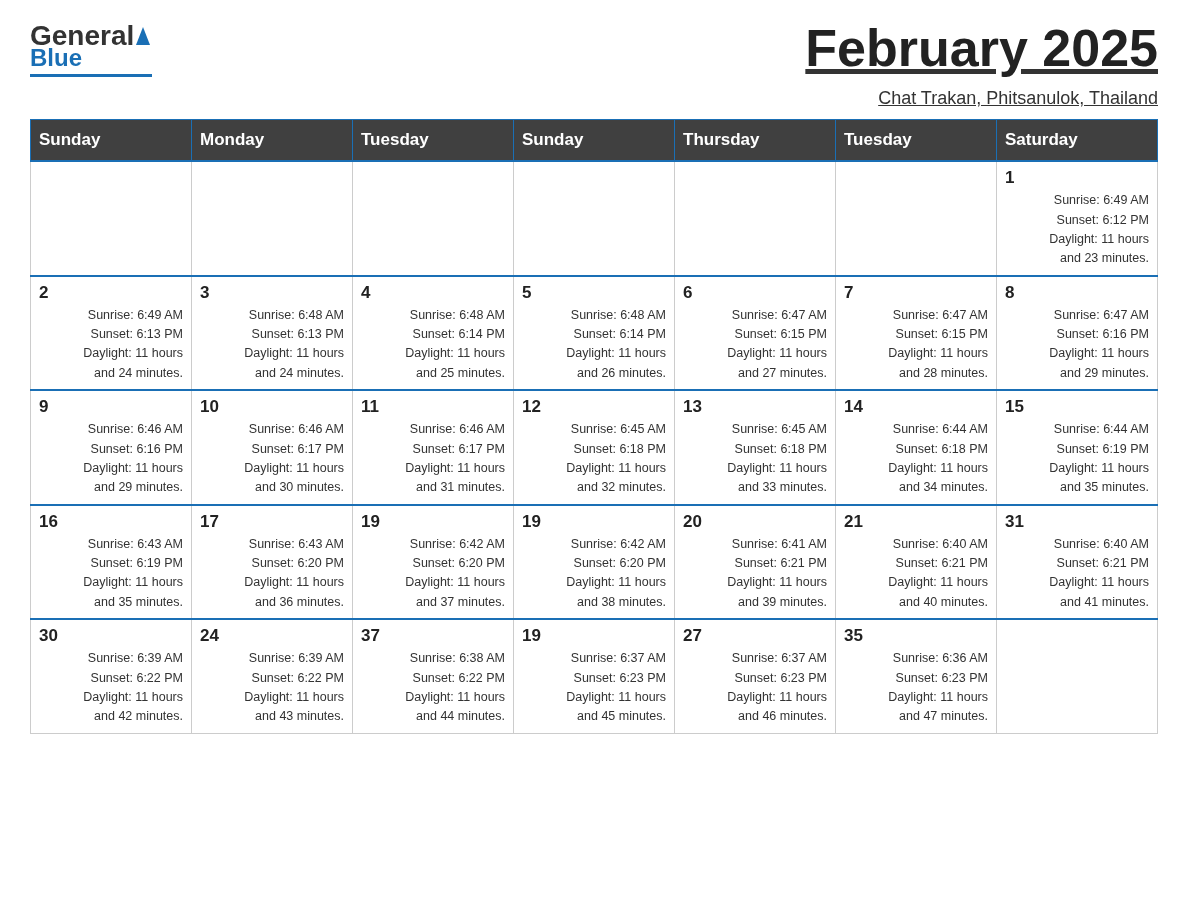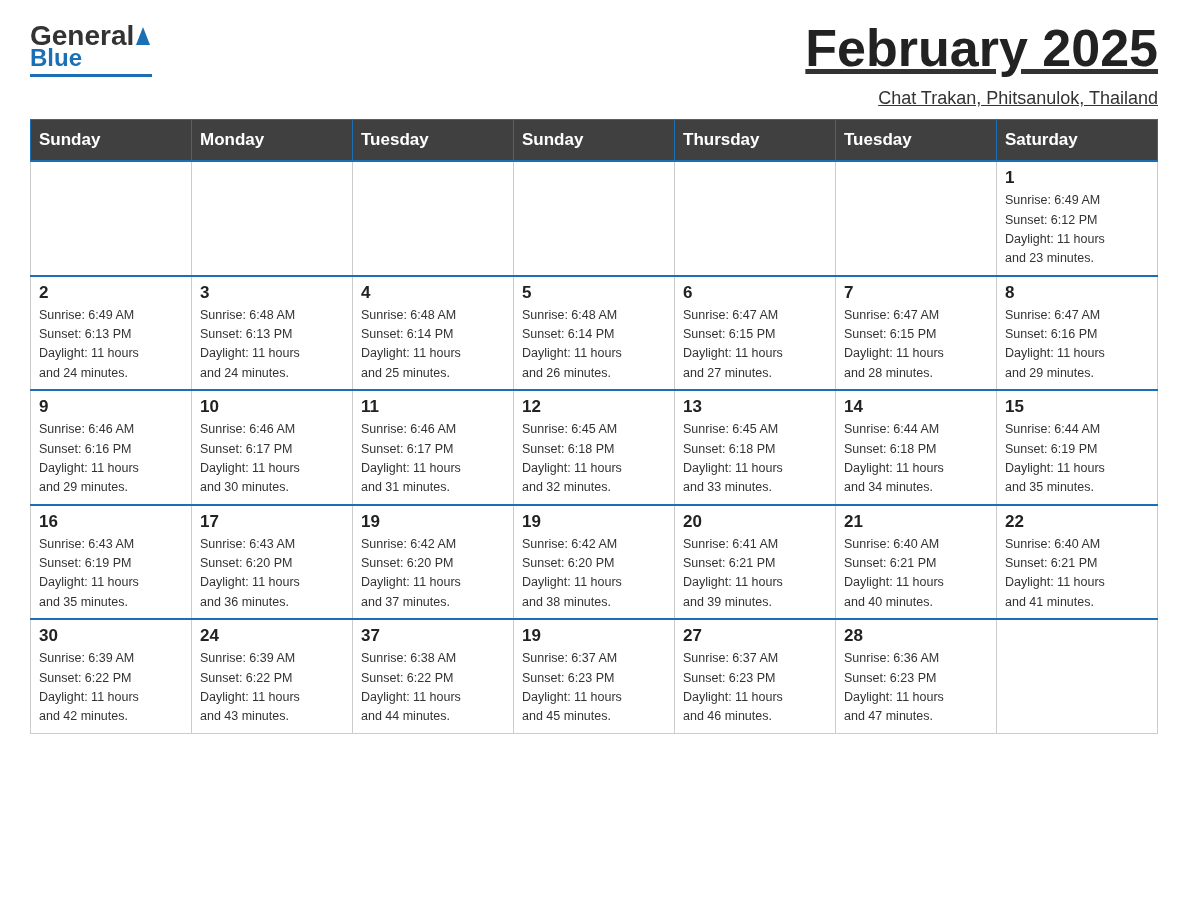--- a/index.html
+++ b/index.html
@@ -64,20 +64,21 @@
     .day-number {
       font-size: 17px;
       font-weight: bold;
       color: #222;
       margin-bottom: 3px;
     }
     .day-info {
       font-size: 12.5px;
       color: #333;
       line-height: 1.55;
+      text-align: right;
     }
   </style>
 </head>
 <body>
 
 <div class="header">
   <div class="logo">
   <div style="display:flex;align-items:center;font-size:28px;font-weight:bold;">
     <span style="color:#333;">General</span>
     <svg width="14" height="18" viewBox="0 0 14 18" style="margin:0 2px;">
@@ -197,21 +198,21 @@
         </td>
         <td>
           <div class="day-number">20</div>
           <div class="day-info">Sunrise: 6:41 AM<br>Sunset: 6:21 PM<br>Daylight: 11 hours<br>and 39 minutes.</div>
         </td>
         <td>
           <div class="day-number">21</div>
           <div class="day-info">Sunrise: 6:40 AM<br>Sunset: 6:21 PM<br>Daylight: 11 hours<br>and 40 minutes.</div>
         </td>
         <td>
-          <div class="day-number">22</div>
+          <div class="day-number">31</div>
           <div class="day-info">Sunrise: 6:40 AM<br>Sunset: 6:21 PM<br>Daylight: 11 hours<br>and 41 minutes.</div>
         </td>
       </tr>
       <tr>
         <td>
           <div class="day-number">30</div>
           <div class="day-info">Sunrise: 6:39 AM<br>Sunset: 6:22 PM<br>Daylight: 11 hours<br>and 42 minutes.</div>
         </td>
         <td>
           <div class="day-number">24</div>
@@ -223,19 +224,19 @@
         </td>
         <td>
           <div class="day-number">19</div>
           <div class="day-info">Sunrise: 6:37 AM<br>Sunset: 6:23 PM<br>Daylight: 11 hours<br>and 45 minutes.</div>
         </td>
         <td>
           <div class="day-number">27</div>
           <div class="day-info">Sunrise: 6:37 AM<br>Sunset: 6:23 PM<br>Daylight: 11 hours<br>and 46 minutes.</div>
         </td>
         <td>
-          <div class="day-number">28</div>
+          <div class="day-number">35</div>
           <div class="day-info">Sunrise: 6:36 AM<br>Sunset: 6:23 PM<br>Daylight: 11 hours<br>and 47 minutes.</div>
         </td>
         <td style="border-top: 2px solid rgb(26, 111, 181); background: rgb(255, 255, 255);">&nbsp;</td>
       </tr>
     </tbody>
 </table>
 
 </body></html>

